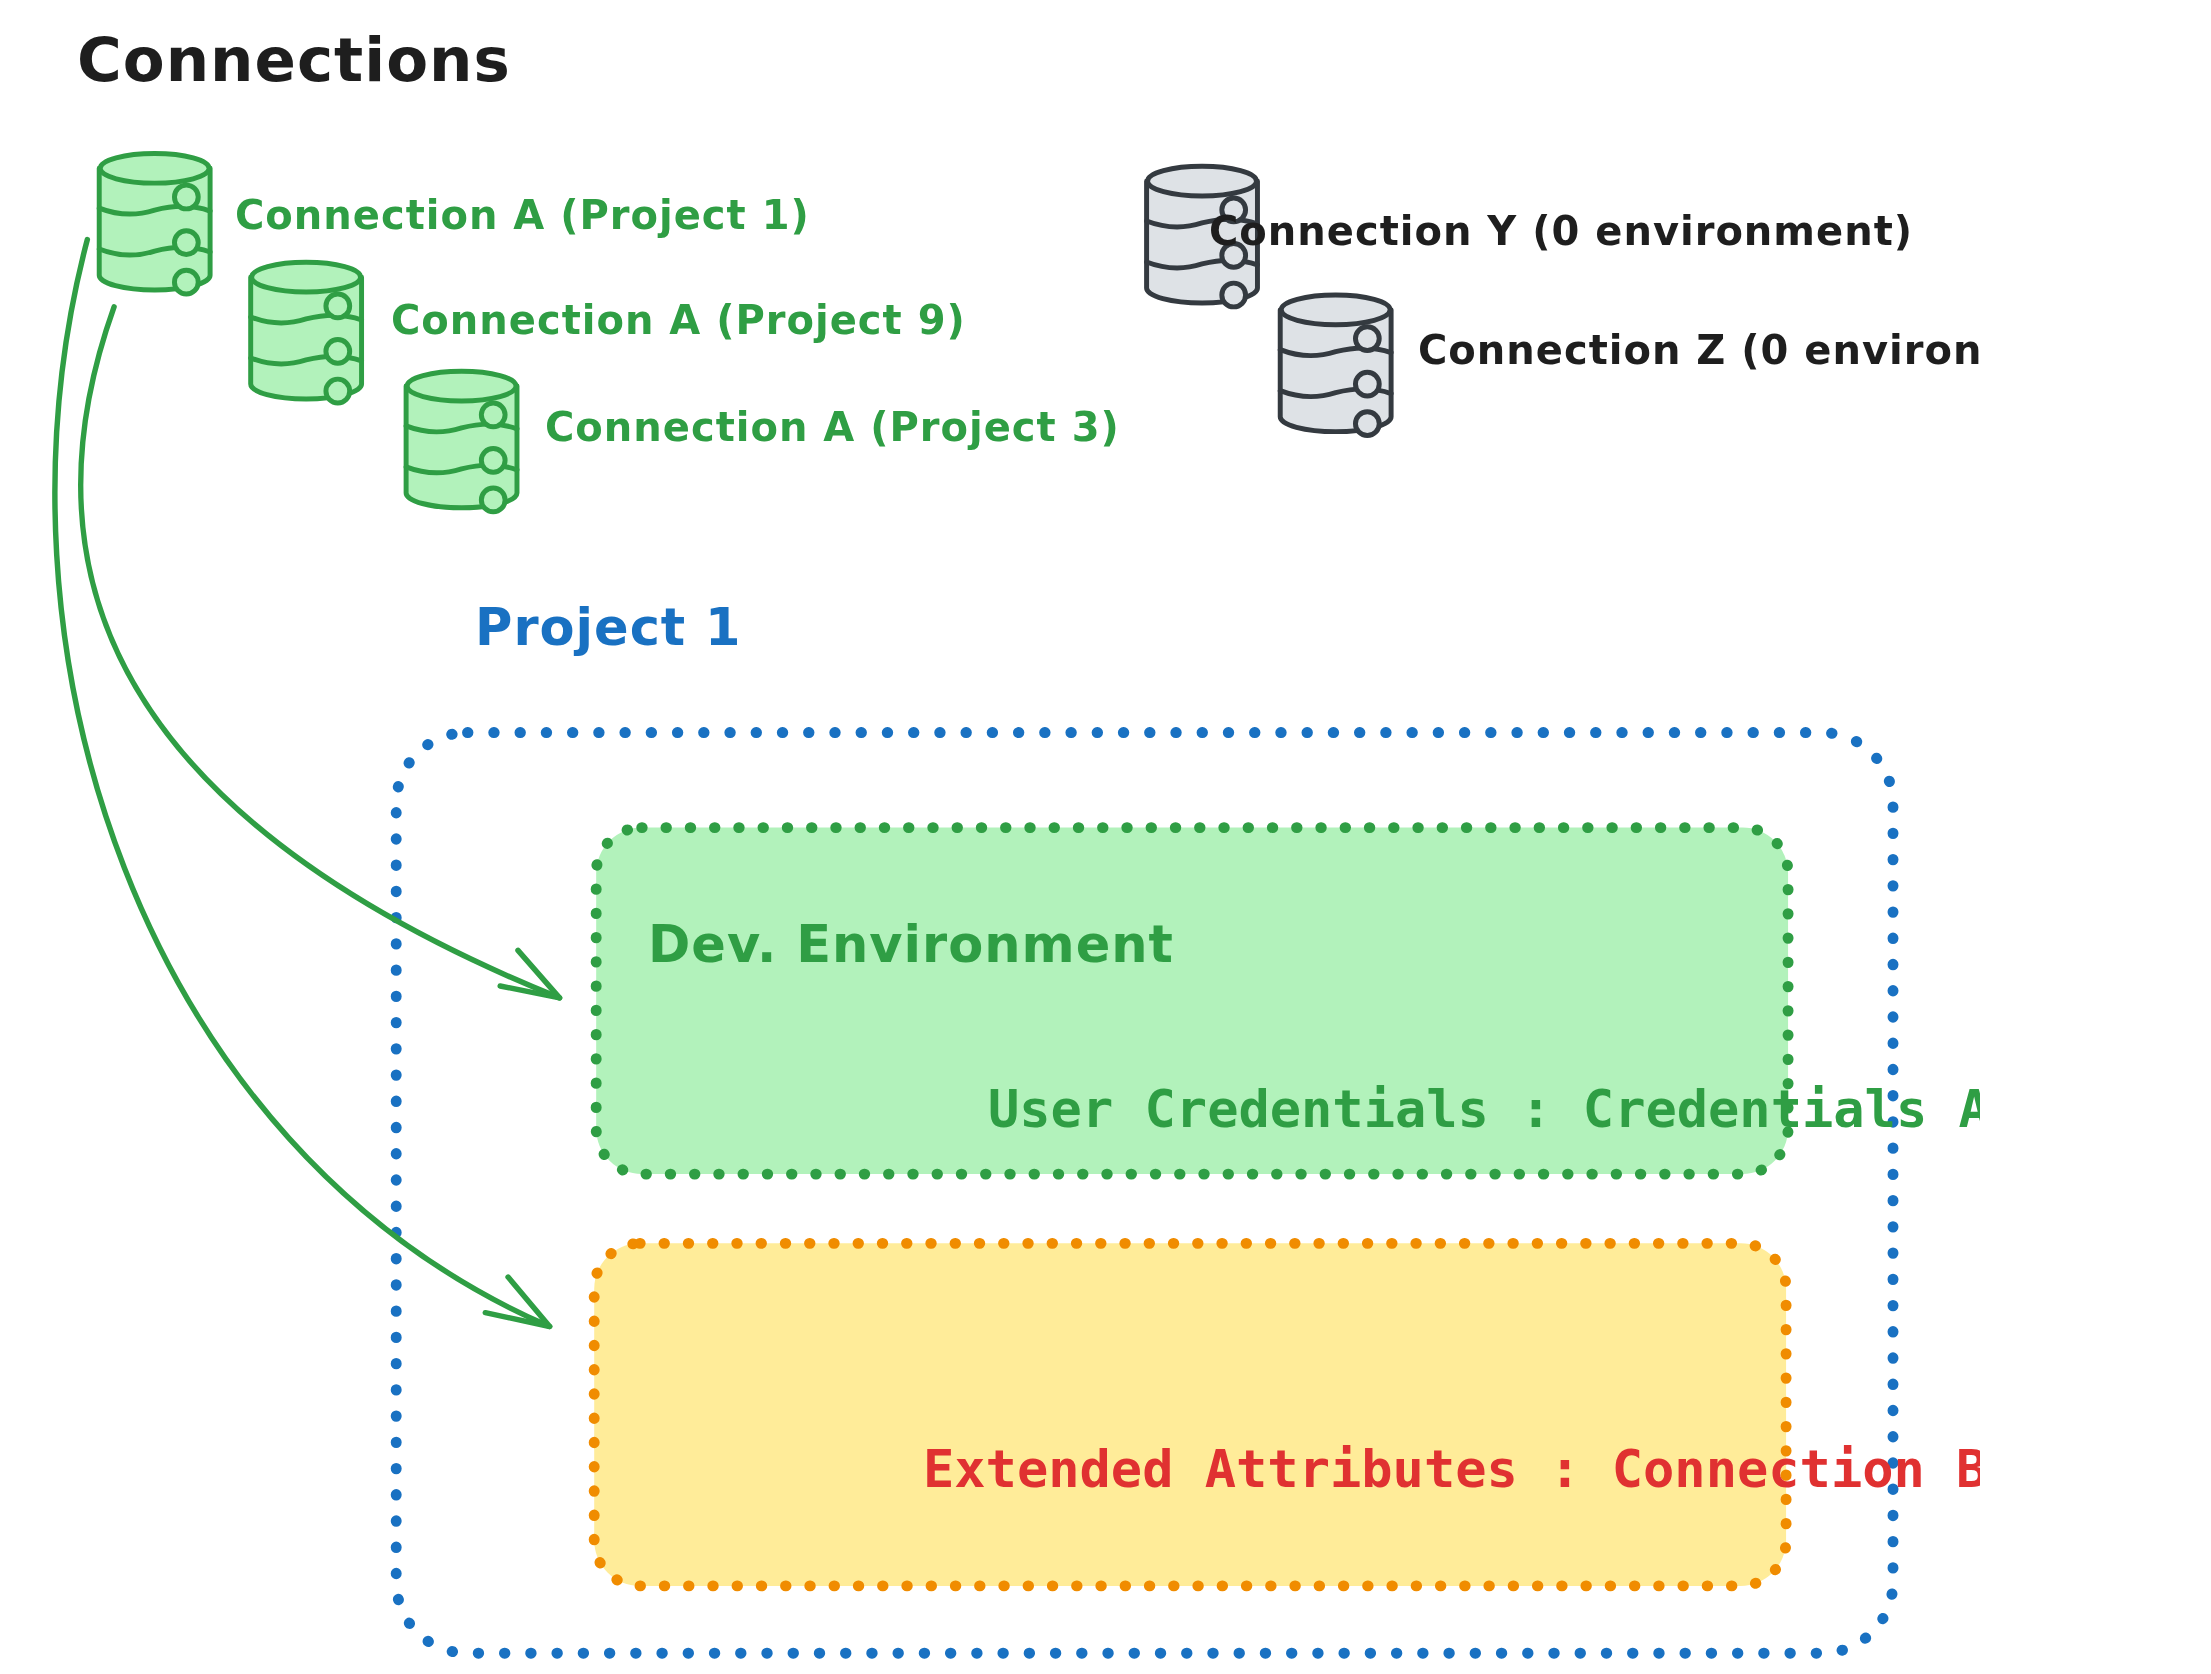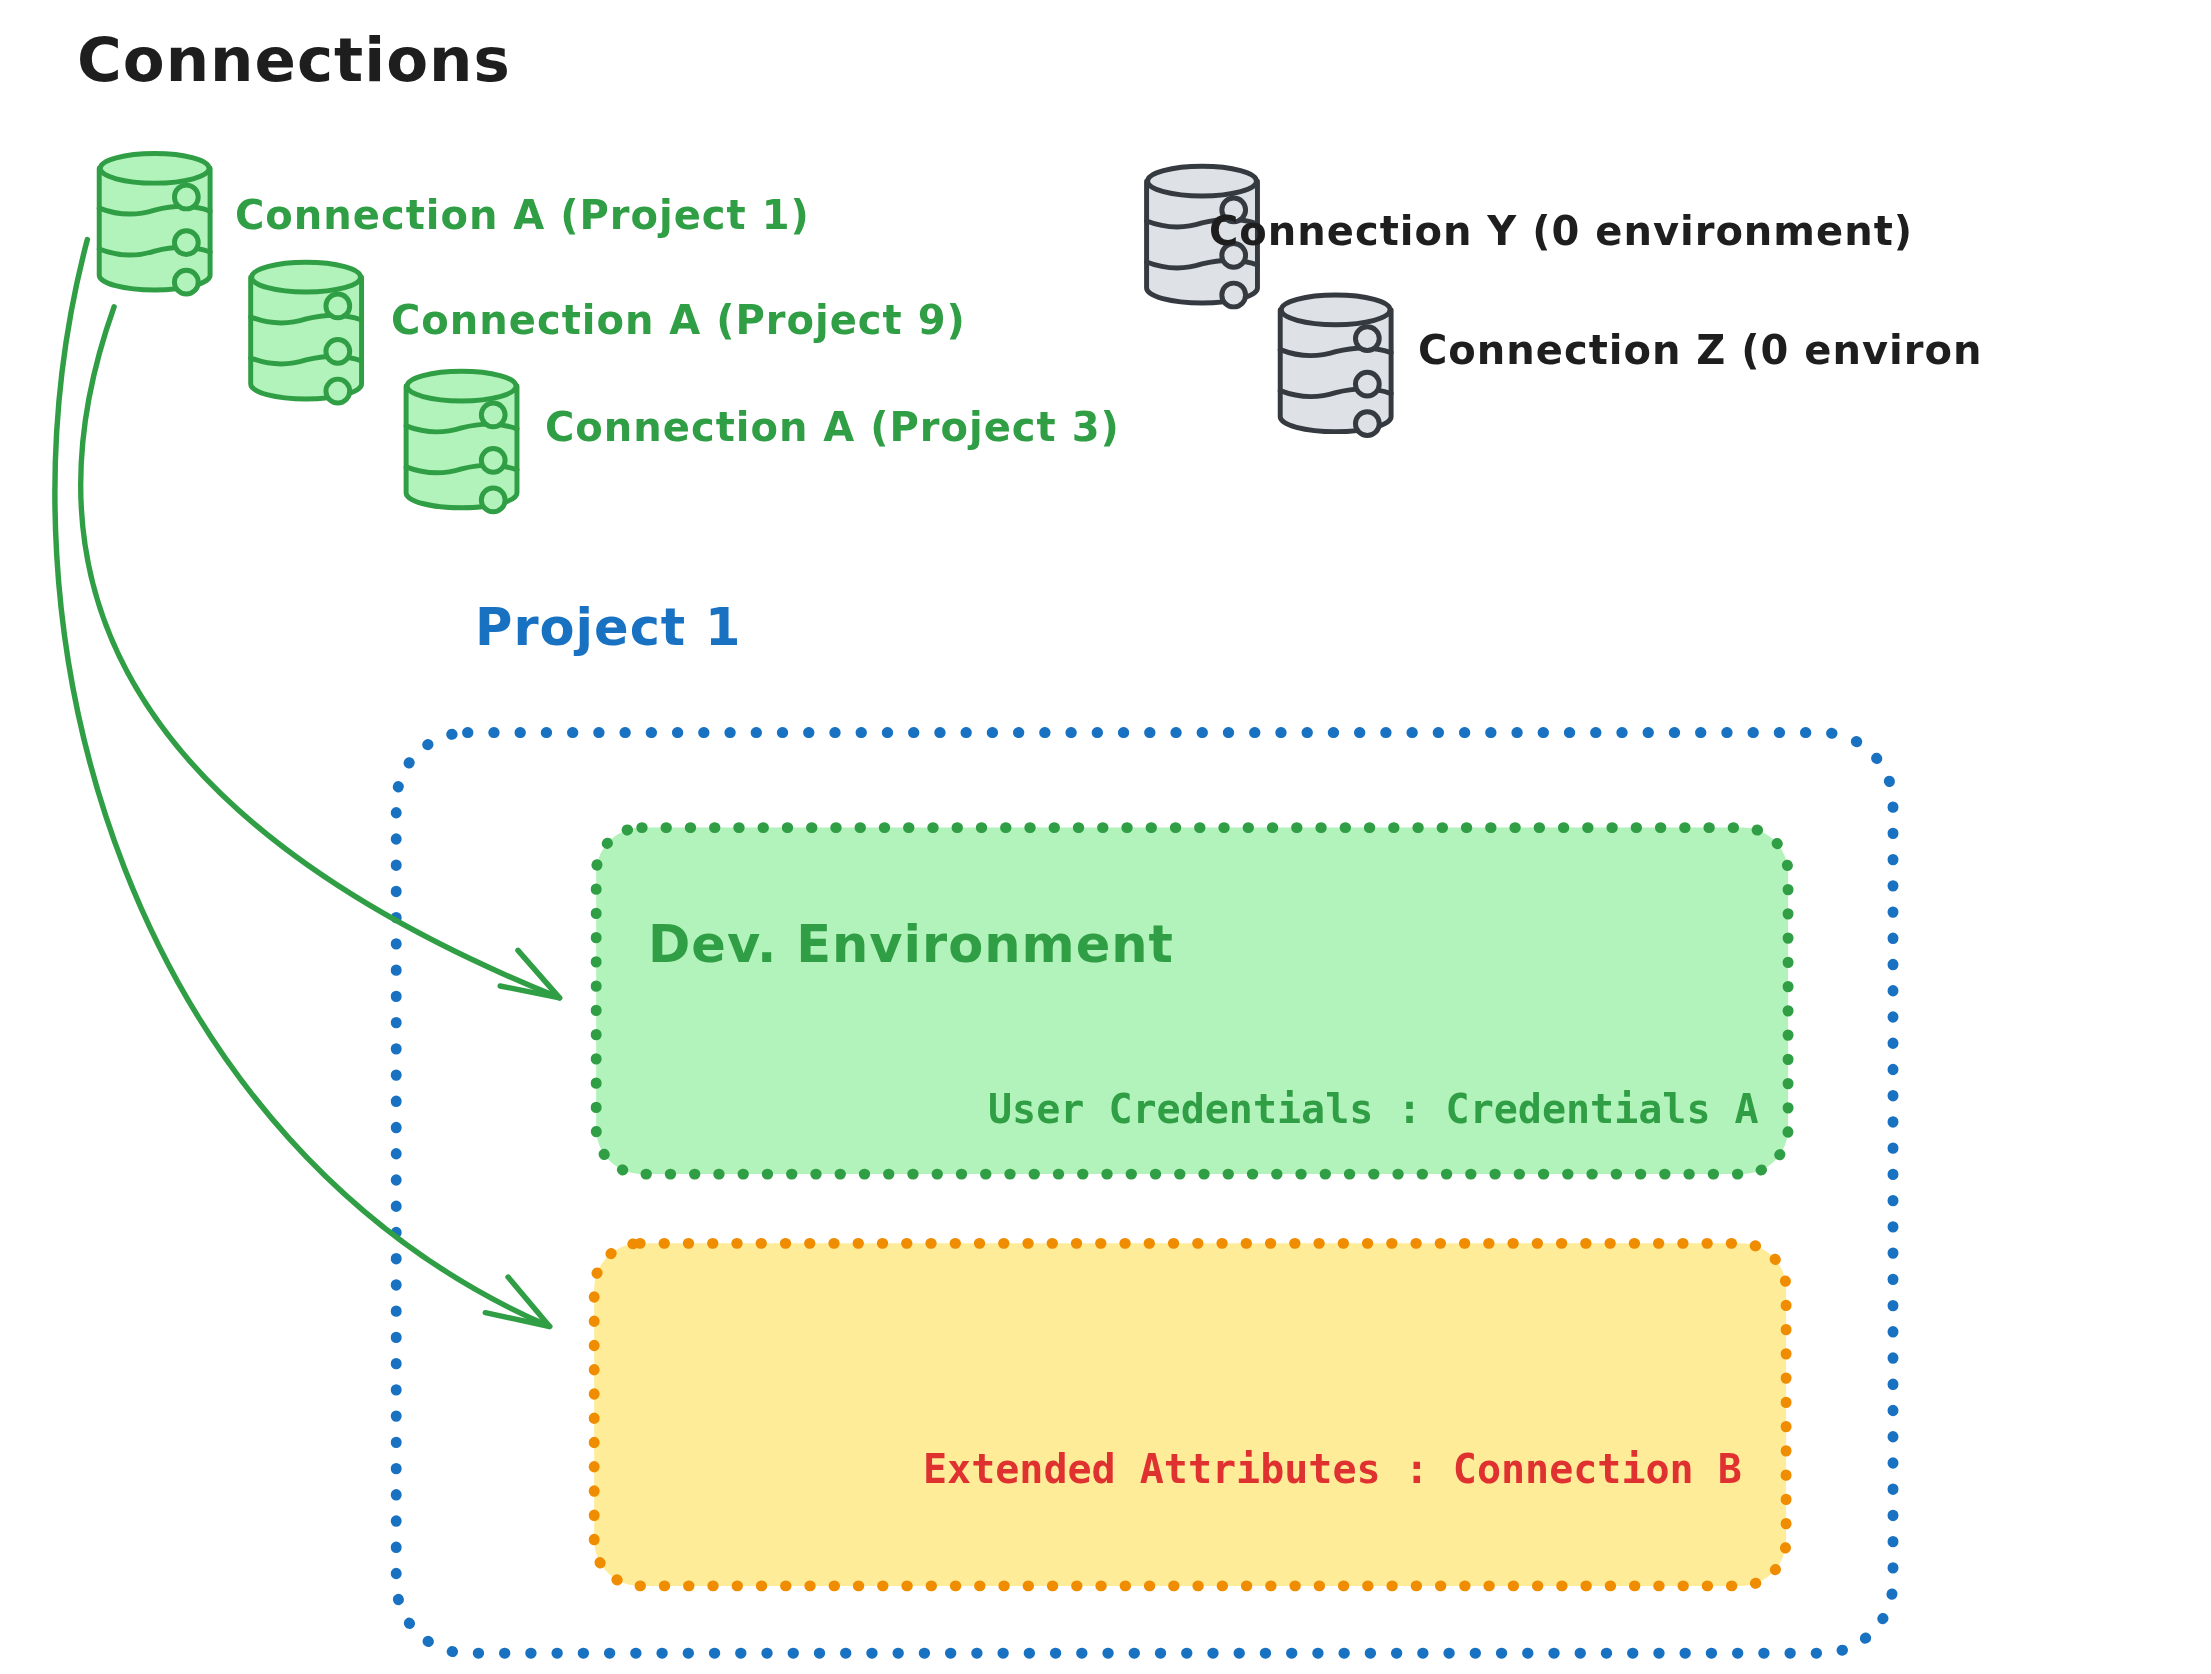--- a/index.html
+++ b/index.html
@@ -19,21 +19,21 @@
   .conn-label { font-size:40px; }
   .conn-label.green { color:var(--green); }
   .conn-label.gray  { color:var(--black); }
 
   .project-title { left:475px; top:598px; font-size:51px; font-weight:700; color:var(--blue); }
 
   .env-title { font-size:51px; }
   .env-title.dev  { left:648px; top:867px;  color:var(--green);margin-top:48px; }
   .env-title.prod { left:653px; top:1283px; color:var(--orange); }
 
-  .cred { font-size:40px; line-height:52px; }
+  .cred { font-size:52px; line-height:52px; }
   .cred.dev  { left:988px; top:1083px; color:var(--green); }
   .cred.prod1 { left:923px; top:1443px; color:var(--red); }
   .cred.prod2 { left:923px; top:1496px; color:var(--red); }
 
   .box-project { fill:none;            stroke:var(--blue);   stroke-width:11; stroke-linecap:round; stroke-dasharray:0.5 26; }
   .box-dev     { fill:var(--greenFill);  stroke:var(--green);  stroke-width:11; stroke-linecap:round; stroke-dasharray:0.5 24; }
   .box-prod    { fill:var(--orangeFill); stroke:var(--orange); stroke-width:11; stroke-linecap:round; stroke-dasharray:0.5 24; }
   .arrow { fill:none; stroke:var(--green); stroke-width:5.5; stroke-linecap:round; stroke-linejoin:round; }
 </style>
 </head>

